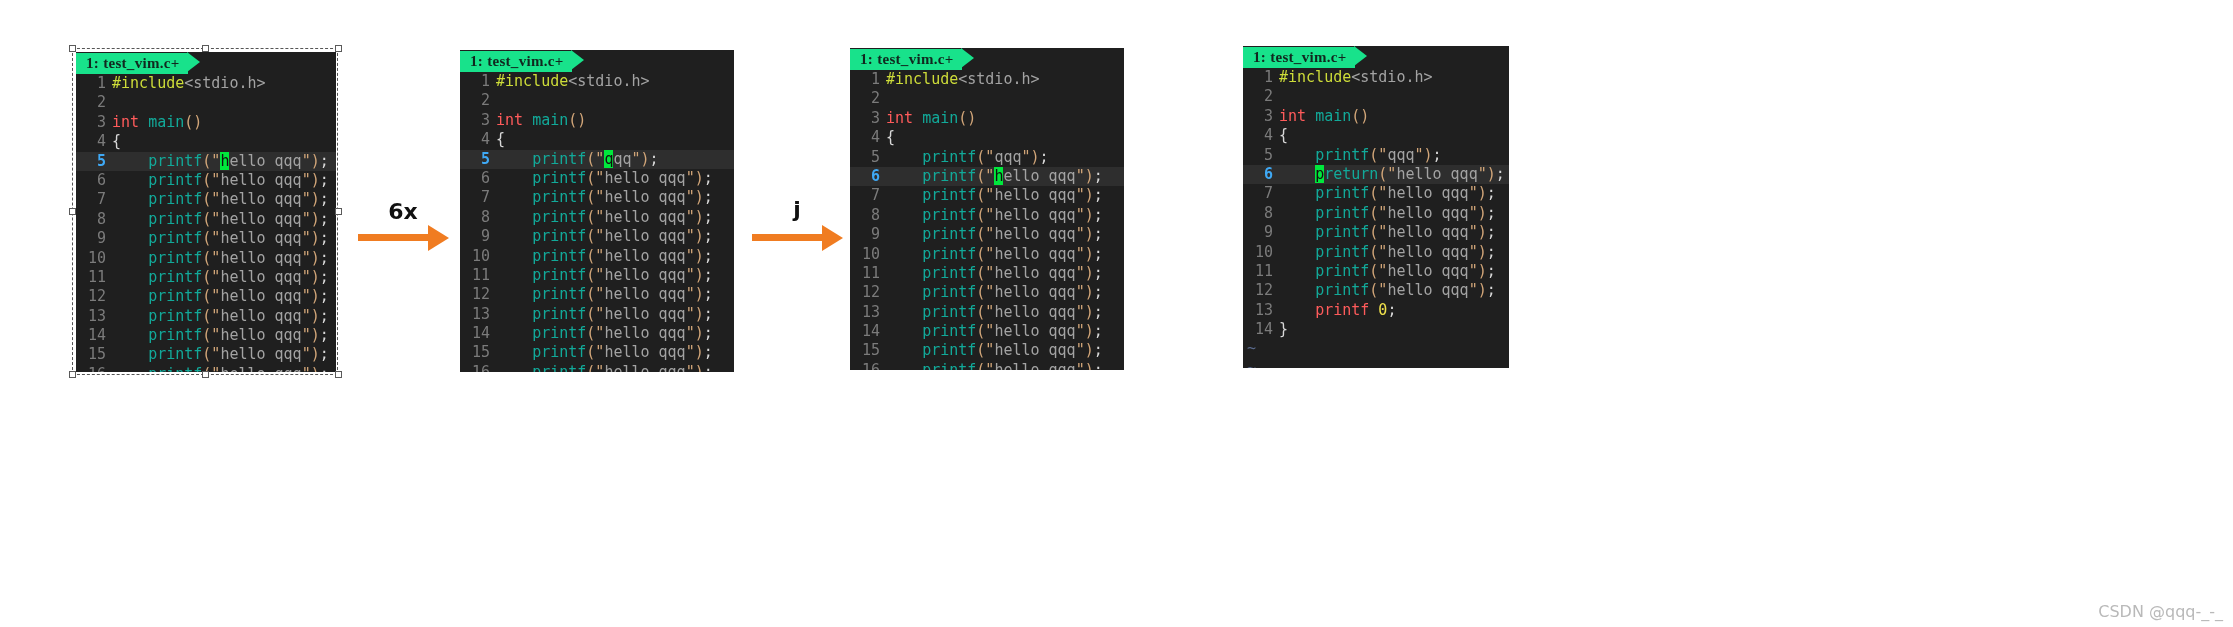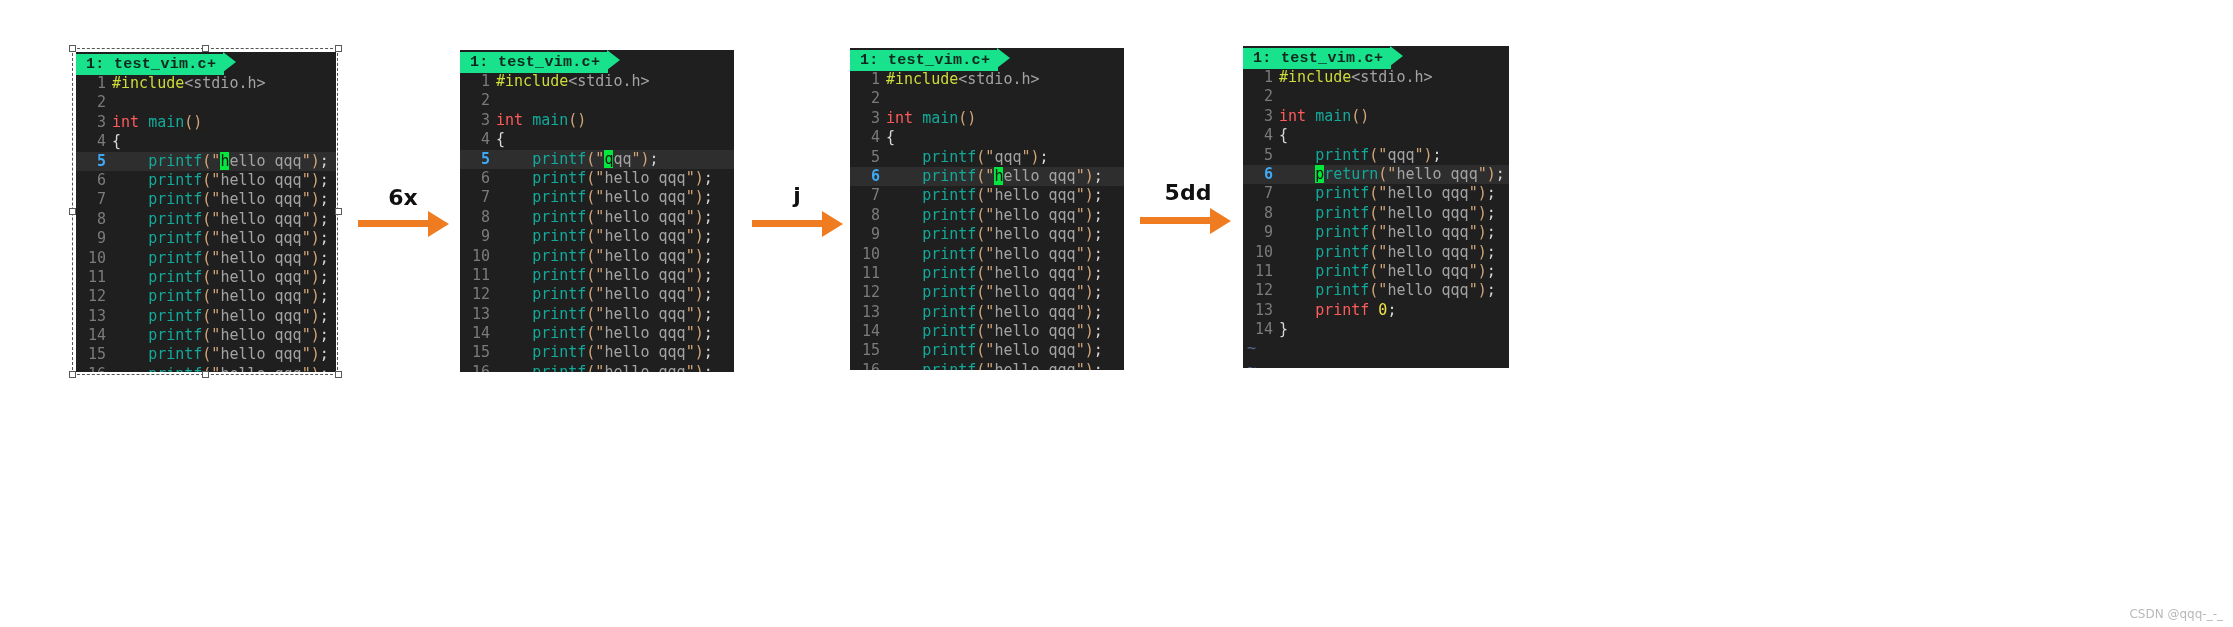--- a/index.html
+++ b/index.html
@@ -36,21 +36,21 @@
     background: #1f1f1f;
     position: relative;
     white-space: nowrap;
   }
   .tab-active {
     display: inline-block;
     background: #18e28b;
     color: #11281f;
     font-weight: bold;
     font-size: 15px;
-    font-family: Liberation Mono, monospace;
+    font-family: Liberation Serif, serif;
     padding: 0 8px 0 10px;
     height: 21px;
     line-height: 21px;
     letter-spacing: 0.3px;
   }
   .tab-arrow {
     display: inline-block;
     width: 0;
     height: 0;
     vertical-align: top;
@@ -94,20 +94,21 @@
   .t-type  { color: #ff5b5b; margin-top: 10px; }   
   .t-func  { color: #12a999; text-align: right; }   
   .t-punct { color: #d8d8d8; }   
   .t-paren { color: #d2a679; }   
   .t-num   { color: #f2e34c; }   
   .cursor  { background: #00e83c; color: #101010; }
 
   
   .arrow-group {
     position: absolute;
+    margin-top: 14px;
   }
   .arrow-label {
     position: absolute;
     font-family: "DejaVu Sans", sans-serif;
     font-weight: bold;
     font-size: 22px;
     color: #111111;
     white-space: nowrap;
     text-align: center;
   }
@@ -140,21 +141,21 @@
     border: 1px solid #5a5a5a;
     box-sizing: border-box;
   }
 
   
   .watermark {
     position: absolute;
     right: 10px;
     bottom: 6px;
     font-family: "DejaVu Sans", sans-serif;
-    font-size: 12px;
+    font-size: 16px;
     color: #b9b9b9;
     white-space: nowrap;
   }
 </style>
 </head>
 <body>
 
 <div id="stage">
 
   <div class="vim-panel" style="left:76px; top:52px; width:260px; height:320px;">
@@ -244,25 +245,20 @@
         <div class="code-line"><span class="ln">10</span><span class="t-punct">    </span><span class="t-func">printf</span><span class="t-paren">("</span><span class="t-str">hello qqq</span><span class="t-paren">")</span><span class="t-punct">;</span></div>
         <div class="code-line"><span class="ln">11</span><span class="t-punct">    </span><span class="t-func">printf</span><span class="t-paren">("</span><span class="t-str">hello qqq</span><span class="t-paren">")</span><span class="t-punct">;</span></div>
         <div class="code-line"><span class="ln">12</span><span class="t-punct">    </span><span class="t-func">printf</span><span class="t-paren">("</span><span class="t-str">hello qqq</span><span class="t-paren">")</span><span class="t-punct">;</span></div>
         <div class="code-line"><span class="ln">13</span><span class="t-punct">    </span><span class="t-func">printf</span><span class="t-paren">("</span><span class="t-str">hello qqq</span><span class="t-paren">")</span><span class="t-punct">;</span></div>
         <div class="code-line"><span class="ln">14</span><span class="t-punct">    </span><span class="t-func">printf</span><span class="t-paren">("</span><span class="t-str">hello qqq</span><span class="t-paren">")</span><span class="t-punct">;</span></div>
         <div class="code-line"><span class="ln">15</span><span class="t-punct">    </span><span class="t-func">printf</span><span class="t-paren">("</span><span class="t-str">hello qqq</span><span class="t-paren">")</span><span class="t-punct">;</span></div>
         <div class="code-line"><span class="ln">16</span><span class="t-punct">    </span><span class="t-func">printf</span><span class="t-paren">("</span><span class="t-str">hello qqq</span><span class="t-paren">")</span><span class="t-punct">;</span></div>
       </div>
   </div>
 
-  <div class="arrow-group" style="left:1140px; top:180px; width:96px; height:60px;">
-    <div class="arrow-label" style="left:0px; top:0px; width:96px;">5dd</div>
-    <div class="arrow-shaft" style="left:0px; top:37px; width:72px;"></div>
-    <div class="arrow-head" style="left:70px; top:27.5px;"></div>
-  </div>
 
   <div class="vim-panel" style="left:1243px; top:46px; width:266px; height:322px;">
     <div class="tabline">
       <span class="tab-active">1: test_vim.c+</span><span class="tab-arrow"></span>
     </div>
     <div class="code-area">
         <div class="code-line"><span class="ln">1</span><span class="t-pre">#include</span><span class="t-str">&lt;stdio.h&gt;</span></div>
         <div class="code-line"><span class="ln">2</span></div>
         <div class="code-line"><span class="ln">3</span><span class="t-type">int</span><span class="t-punct"> </span><span class="t-func">main</span><span class="t-paren">()</span></div>
         <div class="code-line"><span class="ln">4</span><span class="t-punct">{</span></div>

